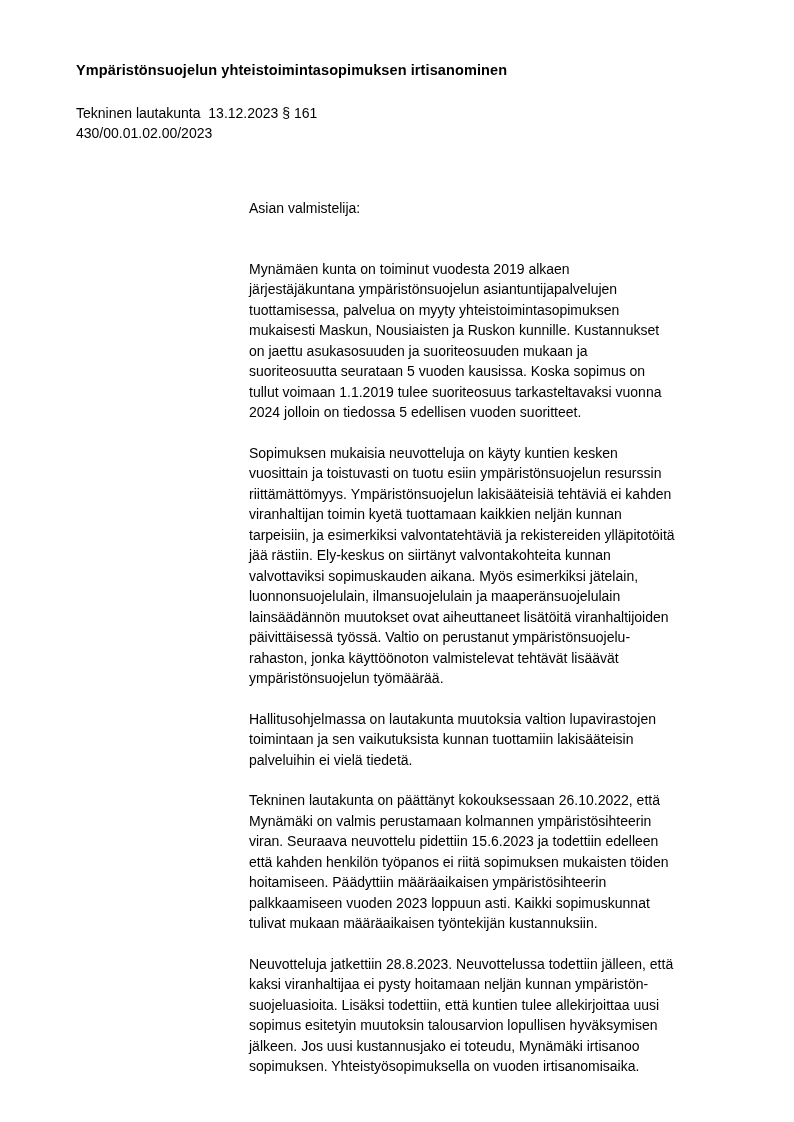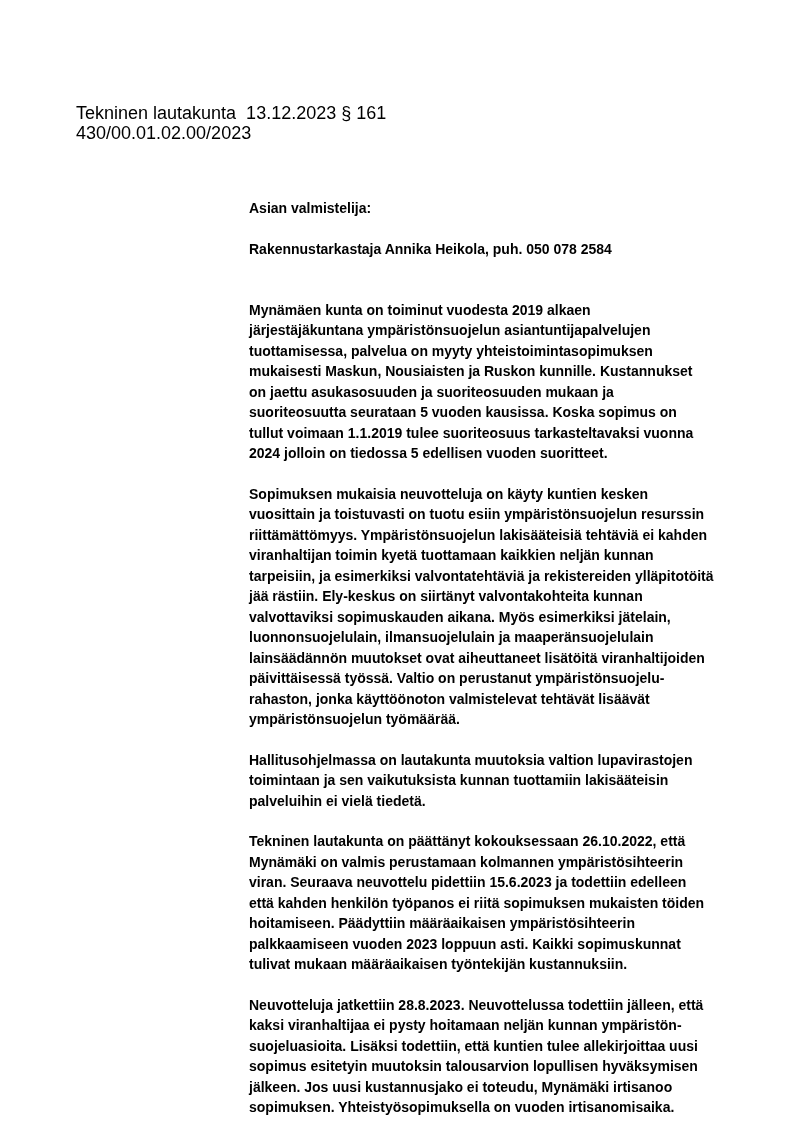--- a/index.html
+++ b/index.html
@@ -28,60 +28,59 @@
     width: 660px;
     font-size: 14.5px;
     font-weight: bold;
     letter-spacing: 0.1px;
   }
   .meta-block {
     position: absolute;
     left: 76px;
     top: 103px;
     width: 400px;
-    font-size: 18px;
+    font-size: 14px;
     line-height: 20px;
   }
   .meta-line {
     white-space: pre;
   }
   .body-block {
     position: absolute;
     left: 249px;
     top: 177px;
     width: 495px;
     font-size: 14px;
     line-height: 20.5px;
   }
   .para {
     margin: 0 0 20px 0;
     white-space: pre-line;
     text-align: left;
-    font-weight: bold;
   }
   .para:last-child {
     margin-bottom: 15px;
   }
 </style>
 </head>
 <body>
 
 <div class="page">
 
+  <div class="doc-title">Ympäristönsuojelun yhteistoimintasopimuksen irtisanominen</div>
 
   <div class="meta-block">
     <div class="meta-line">Tekninen lautakunta  13.12.2023 § 161</div>
     <div class="meta-line">430/00.01.02.00/2023</div>
   </div>
 
   <div class="body-block">
 
     <div class="para">
       <div>Asian valmistelija:</div>
-      <div>Rakennustarkastaja  Annika Heikola, puh.  050 078 2584</div>
     </div>
 
     <p class="para">Mynämäen  kunta  on toiminut vuodesta  2019 alkaen
 järjestäjäkuntana  ympäristönsuojelun  asiantuntijapalvelujen
 tuottamisessa, palvelua  on myyty  yhteistoimintasopimuksen
 mukaisesti Maskun, Nousiaisten ja Ruskon  kunnille.  Kustannukset
 on jaettu asukasosuuden  ja suoriteosuuden  mukaan ja
 suoriteosuutta  seurataan  5 vuoden  kausissa. Koska sopimus on
 tullut  voimaan  1.1.2019 tulee  suoriteosuus  tarkasteltavaksi  vuonna
 2024 jolloin  on tiedossa 5 edellisen  vuoden  suoritteet.</p>

